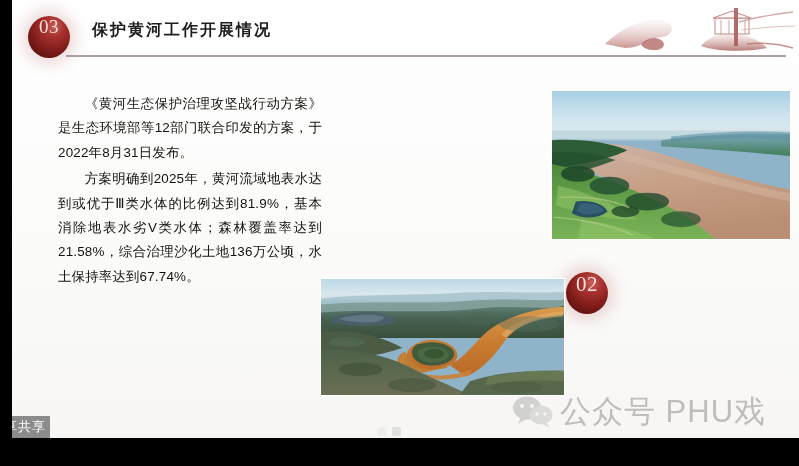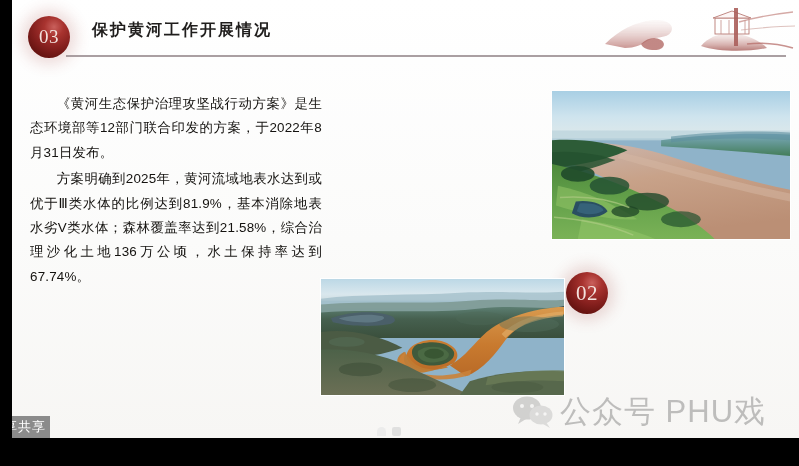--- a/index.html
+++ b/index.html
@@ -51,21 +51,21 @@
     border-radius: 50%;
     background:
       radial-gradient(circle at 62% 26%,
         #c9605c 0%,
         #a8332f 24%,
         #86201e 52%,
         #6a1512 74%,
         #5a100e 100%);
     box-shadow: 0 0 14px 7px rgba(160, 60, 55, 0.17);
     display: flex;
-    align-items: center;
+    align-items: flex-start;
     justify-content: center;
     color: #f3e2dd;
     font-family: "Liberation Serif", "DejaVu Serif", serif;
     letter-spacing: 0.5px;
   }
 
   #badge-03 {
     left: 16px;
     top: 16px;
     width: 42px;
@@ -126,20 +126,21 @@
   }
 
   .left-para {
     font-size: 13.4px;
     line-height: 1.82;
     color: #14120f;
     text-align: justify;
     text-indent: 2em;
     letter-spacing: 0.2px;
     font-family: "Liberation Sans", "DejaVu Sans", sans-serif;
+    margin-left: 28px;
   }
 
   .left-para + .left-para { margin-top: 2px; }
 
   
   #block-01 {
     position: absolute;
     left: 318px;
     top: 100px;
     width: 204px;

